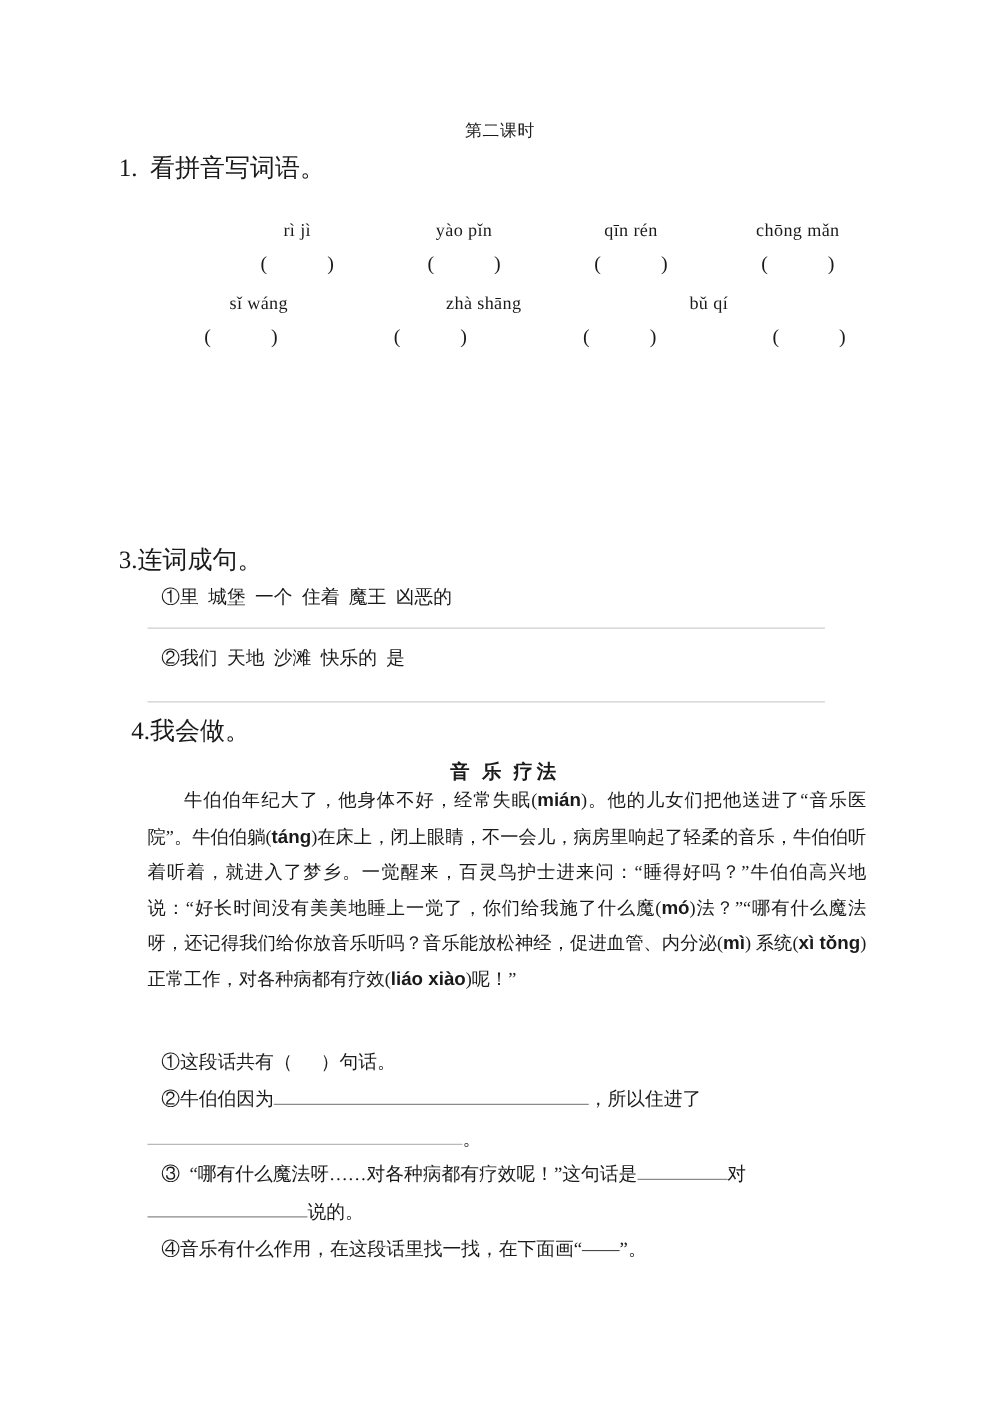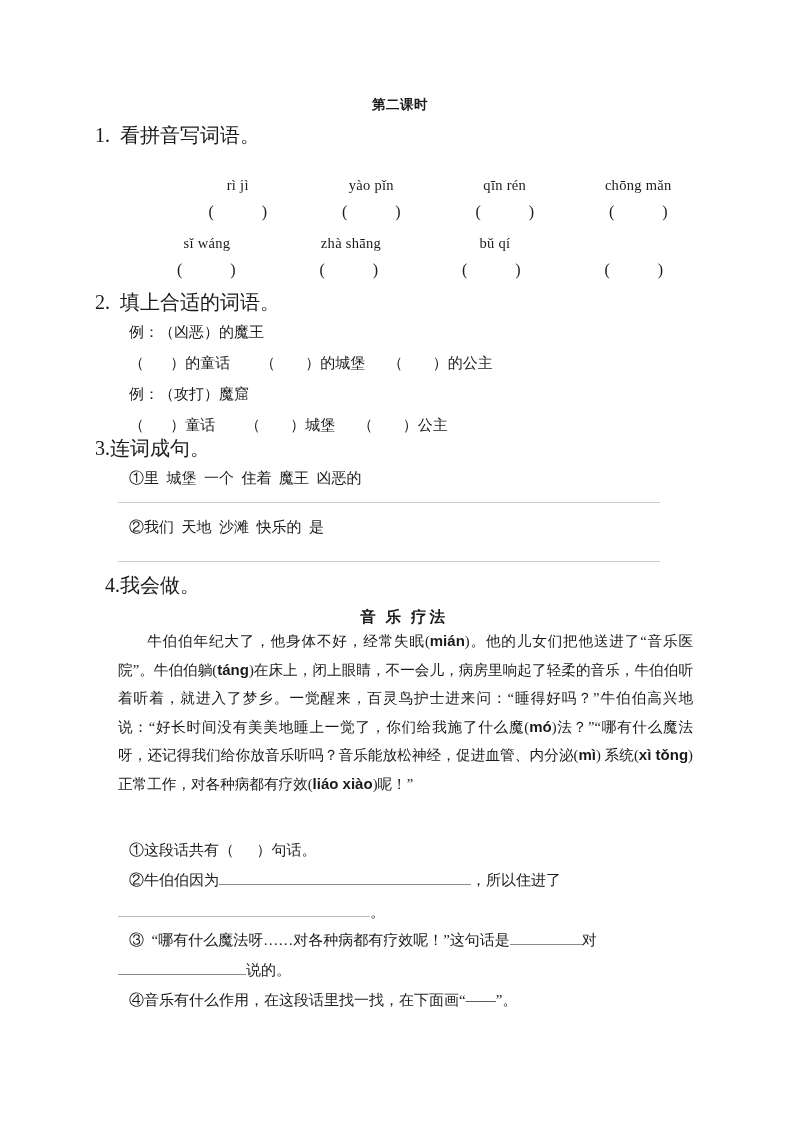--- a/index.html
+++ b/index.html
@@ -53,21 +53,21 @@
   }
   .brk {
     font-size: 16px;
     line-height: 28px;
     white-space: pre;
   }
 
   
   .r1 { padding-left: 76px; }
   .r1 .cell { width: 138px; }
-  .r2 { padding-left: 40px; }
+  .r2 { padding-left: 40px; gap: 36px; }
   .r2 .cell { width: 144px; }
 
   
   .fill-row {
     font-size: 15px;
     line-height: 31px;
     white-space: pre;
     padding-left: 34px;
   }
 
@@ -121,21 +121,21 @@
   .blank.w-long   { width: 252px; }
   .blank.w-cont   { width: 252px; border-bottom-color:#b9b9b9; }
   .blank.w-mid    { width: 72px; }
   .blank.w-short  { width: 128px; }
 </style>
 </head>
 <body>
 
 <div class="page">
 
-  <div style="position:absolute;left:95px;top:96px;width:610px;font-weight:bold;">
+  <div style="position:absolute;left:95px;top:96px;width:610px;">
     <div class="center-title">第二课时</div>
   </div>
 
   <div style="position:absolute;left:95px;top:120px;width:610px;">
     <div class="qline"><span>1.</span><span style="display:inline-block;width:10px"></span><span>看拼音写词语。</span></div>
   </div>
 
   <div class="pinyin-block" style="position:absolute;left:95px;top:164px;width:610px;">
     <div class="pinyin-row r1">
       <div class="cell py">rì jì</div>
@@ -155,27 +155,20 @@
       <div class="cell py">bǔ qí</div>
     </div>
     <div class="pinyin-row r2">
       <div class="cell brk">(            )</div>
       <div class="cell brk">(            )</div>
       <div class="cell brk">(            )</div>
       <div class="cell brk">(            )</div>
     </div>
   </div>
 
-  <div style="position:absolute;left:95px;top:287px;width:620px;">
-    <div class="qline"><span>2.</span><span style="display:inline-block;width:10px"></span><span>填上合适的词语。</span></div>
-    <div class="fill-row">例：（凶恶）的魔王</div>
-    <div class="fill-row">（       ）的童话        （        ）的城堡      （        ）的公主</div>
-    <div class="fill-row">例：（攻打）魔窟</div>
-    <div class="fill-row">（       ）童话        （        ）城堡      （        ）公主</div>
-  </div>
 
   <div style="position:absolute;left:95px;top:433px;width:620px;">
     <div class="qline"><span>3.</span><span>连词成句。</span></div>
     <div class="subq">①里  城堡  一个  住着  魔王  凶恶的</div>
   </div>
 
   <div class="rule" style="top:502px;"></div>
 
   <div style="position:absolute;left:95px;top:512px;width:620px;">
     <div class="subq">②我们  天地  沙滩  快乐的  是</div>

